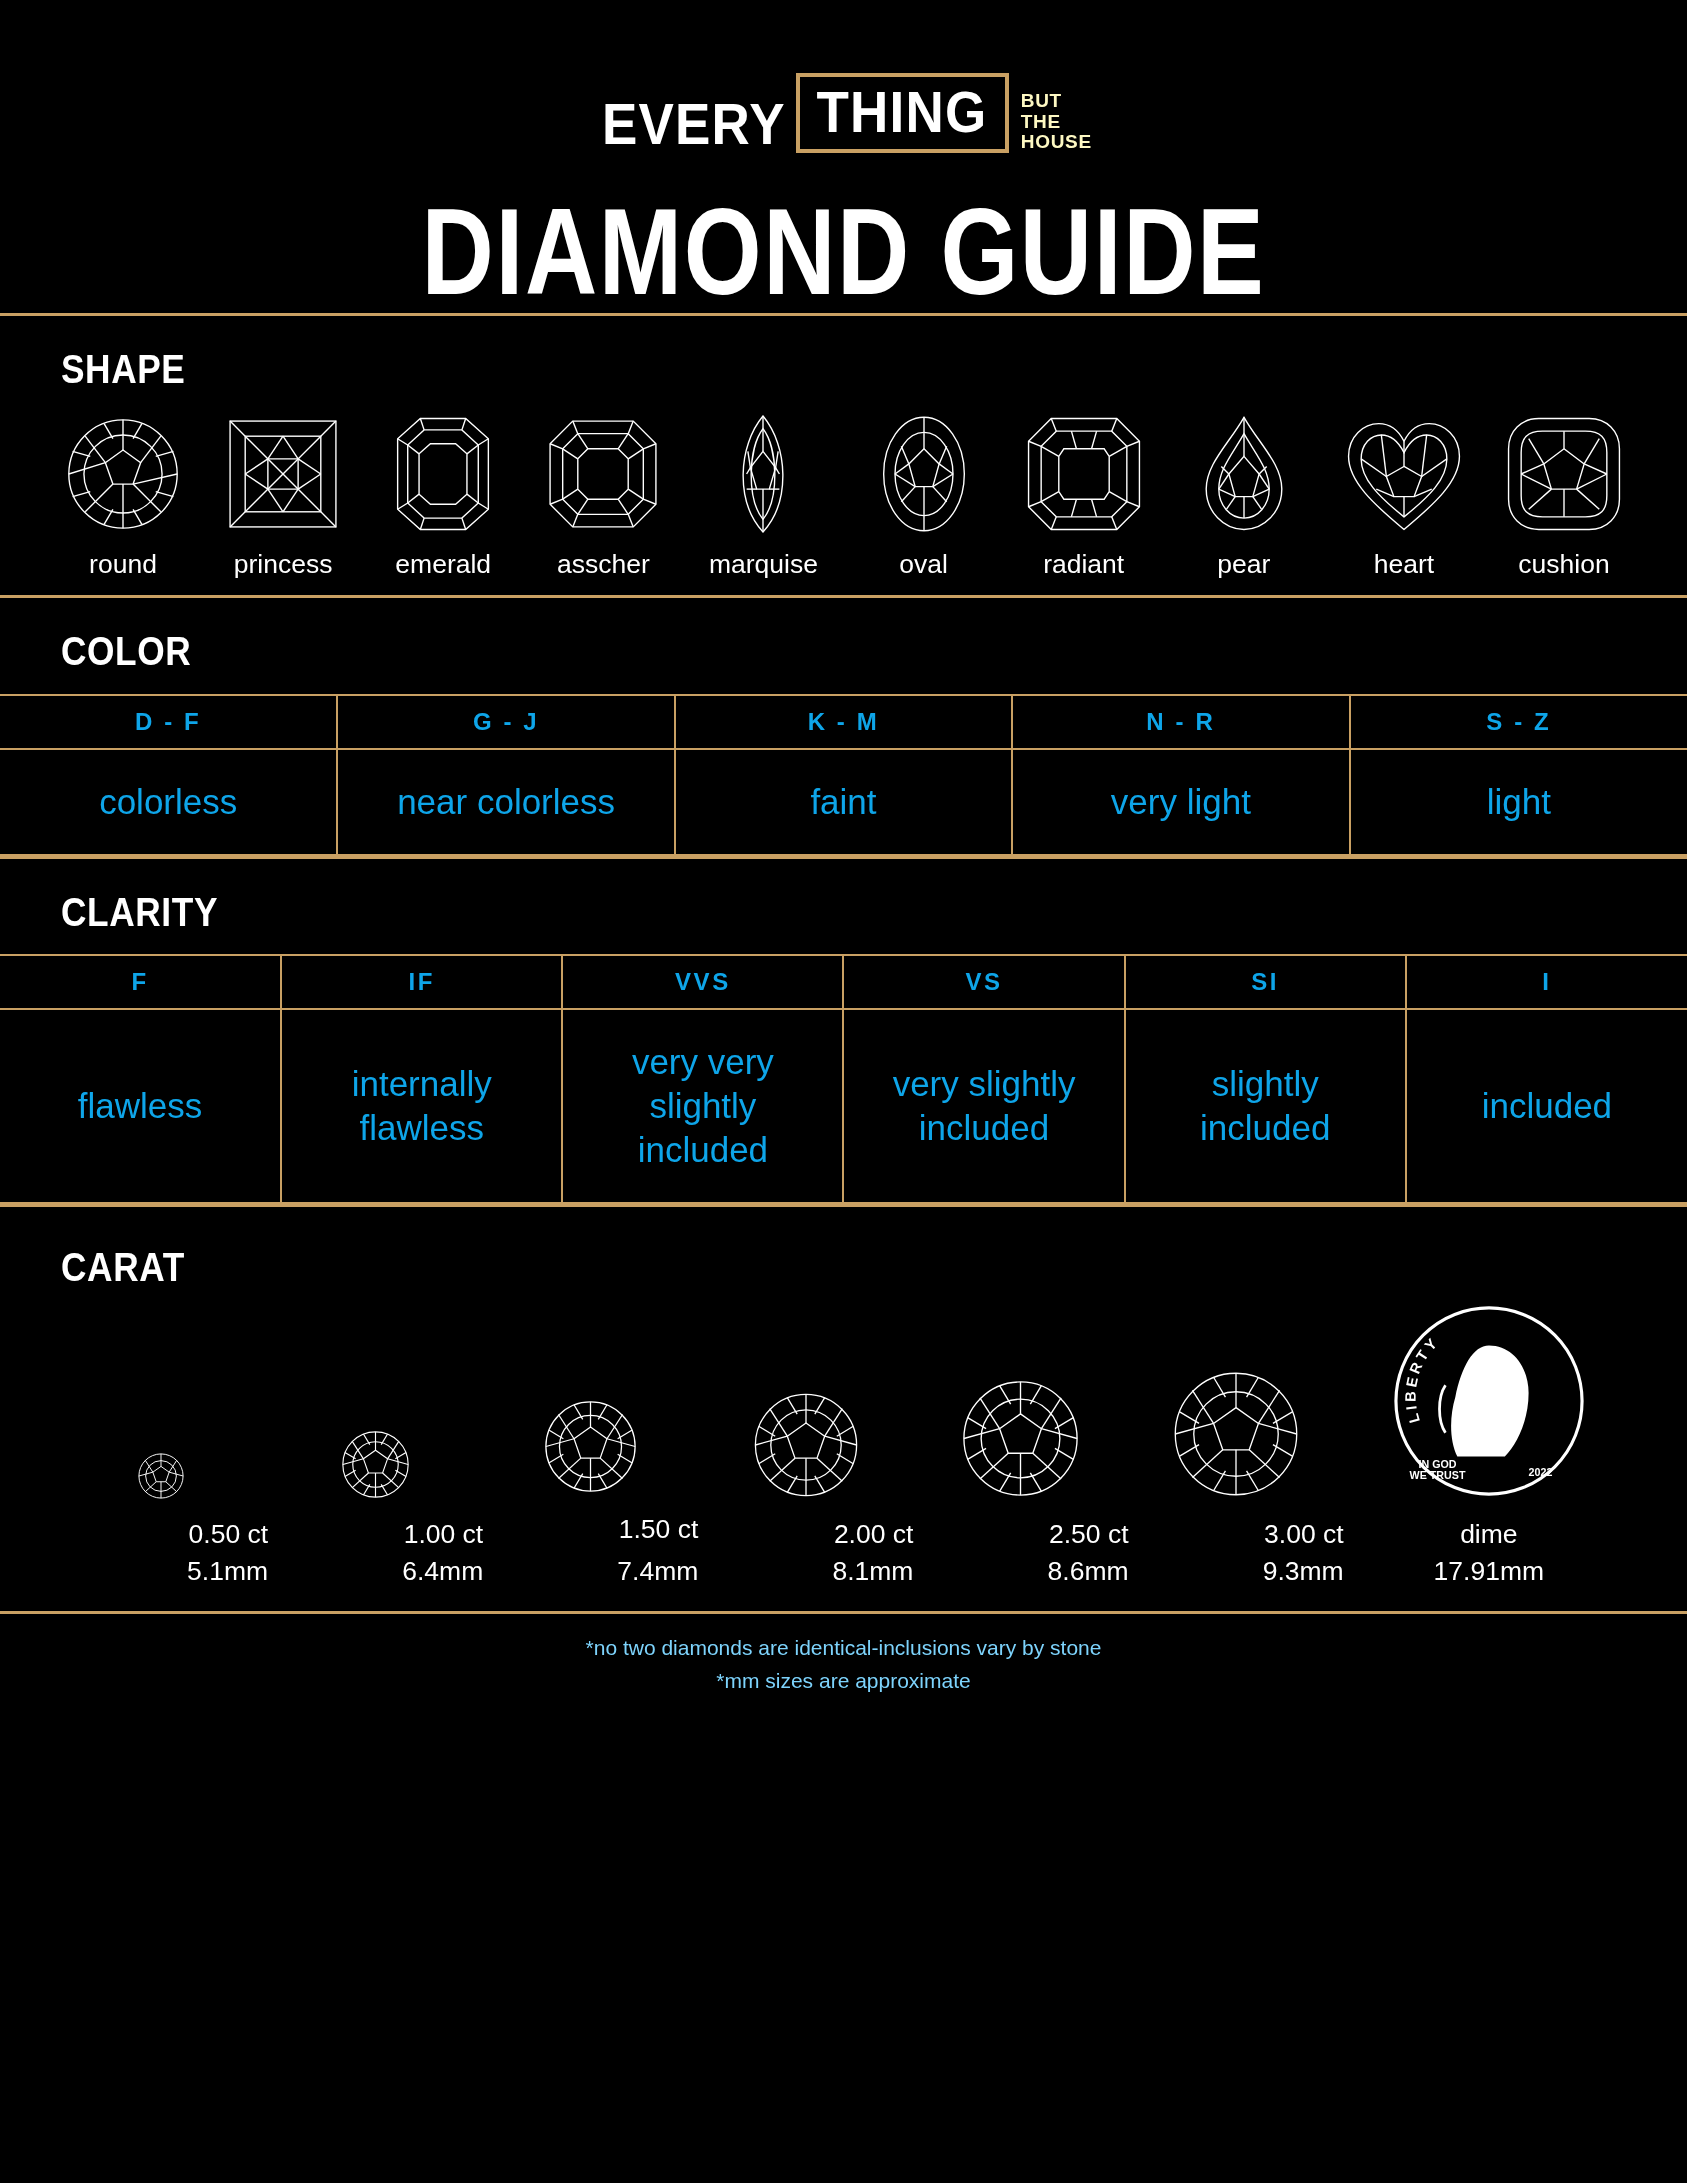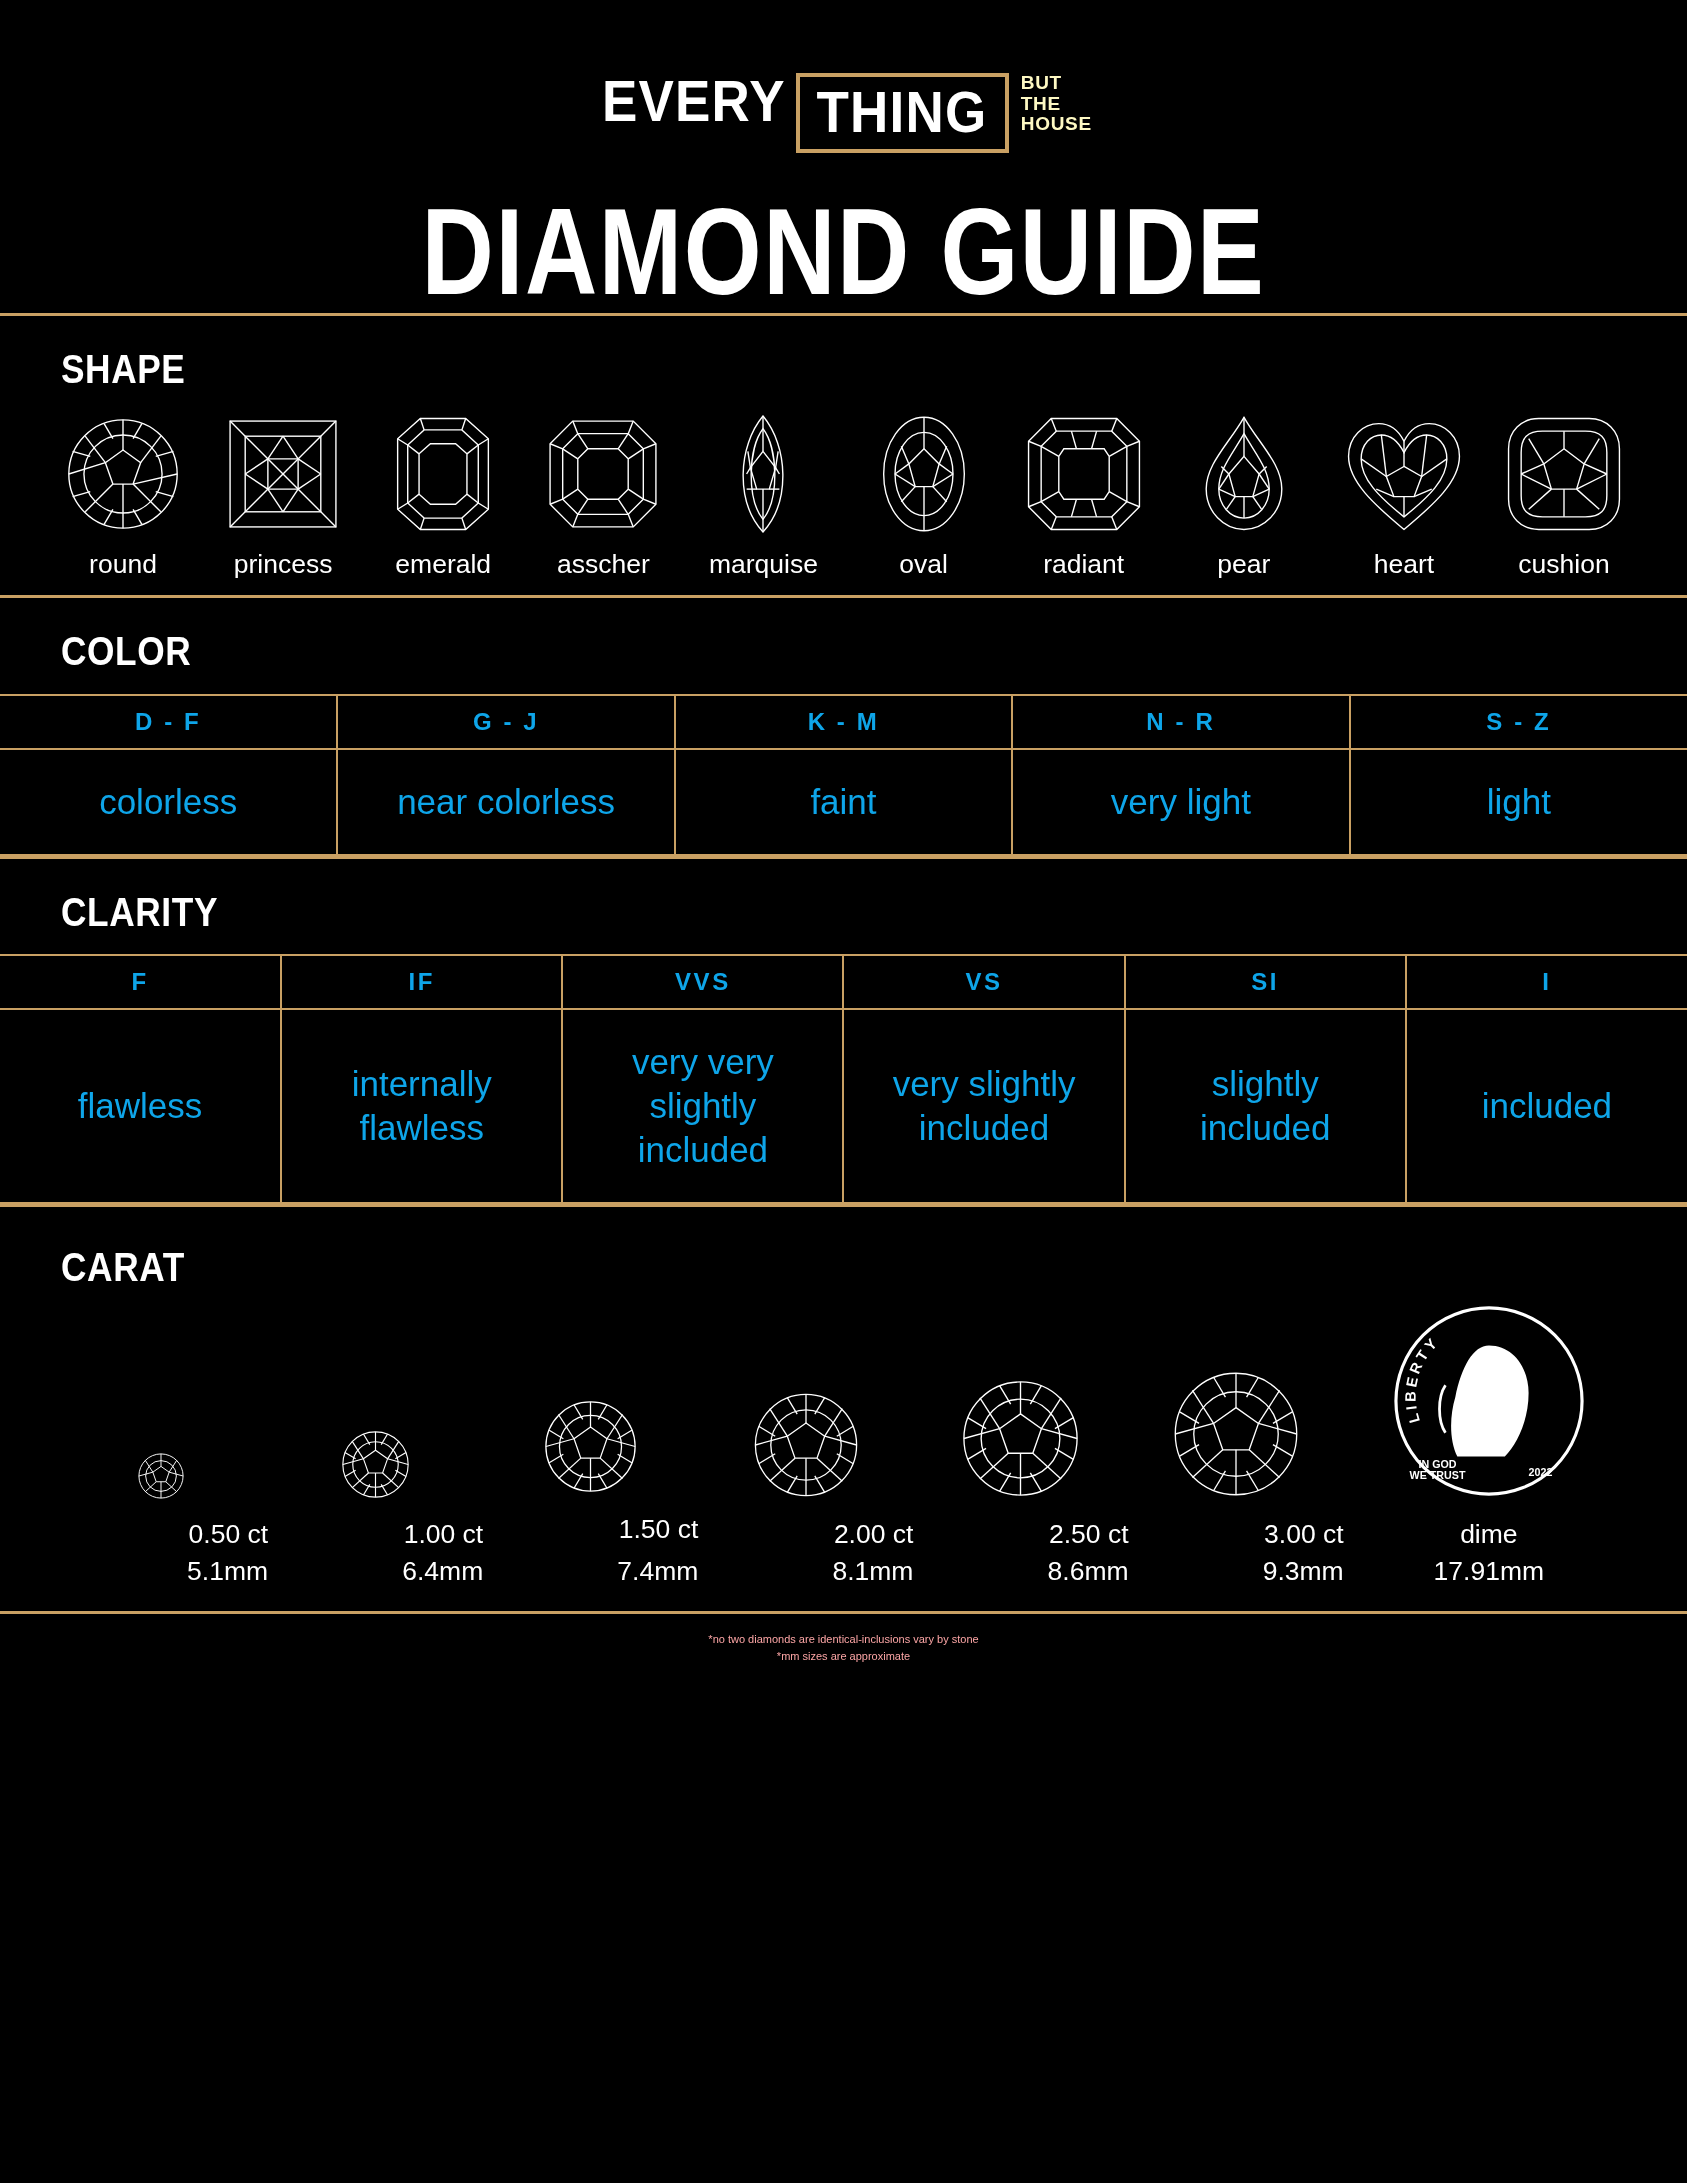--- a/index.html
+++ b/index.html
@@ -18,21 +18,21 @@
     overflow: hidden;
   }
 
   
   .header {
     padding-top: 73px;
     text-align: center;
   }
   .logo-row {
     display: flex;
-    align-items: flex-start;
+    align-items: flex-end;
     justify-content: center;
     gap: 0;
   }
   .logo-every {
     font-family: "Liberation Sans", sans-serif;
     font-weight: bold;
     font-size: 57px;
     letter-spacing: 1.3px;
     line-height: 1;
     color: #fff;
@@ -165,24 +165,24 @@
   .dime-gem {
     height: 198px;
     display: flex;
     align-items: flex-end;
     justify-content: center;
   }
 
   
   .footnote {
     text-align: center;
-    font-size: 11px;
+    font-size: 21px;
     line-height: 1.6;
     padding: 17px 0 20px 0;
-    color: #fca5a5;
+    color: #7dd3fc;
   }
 </style>
 </head>
 <body>
 
 <div class="page">
 
   <div class="header">
     <div class="logo-row">
       <span class="logo-every">EVERY</span>

